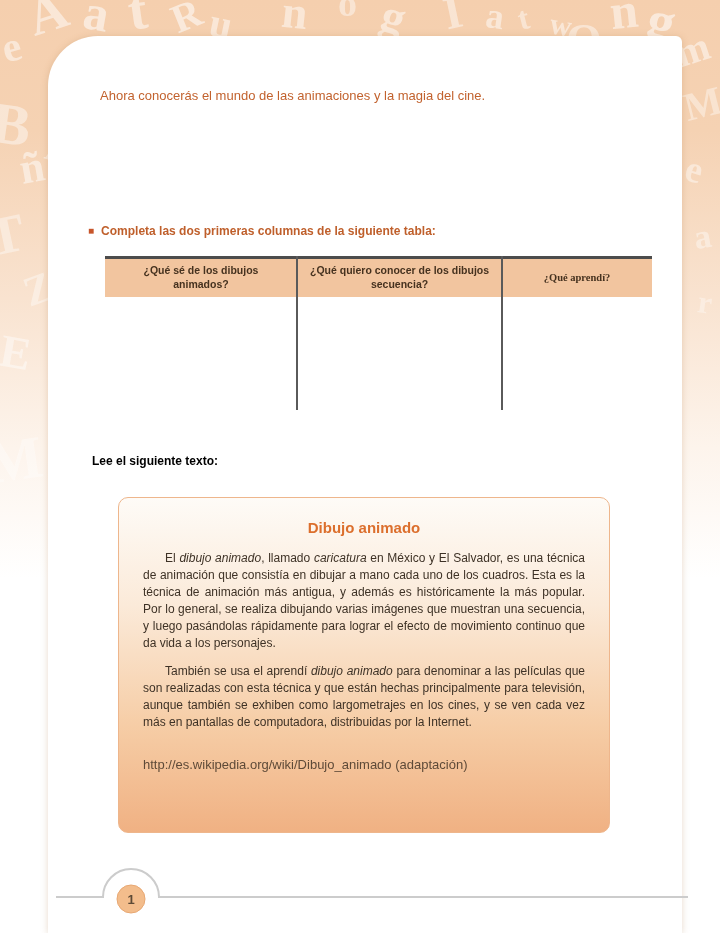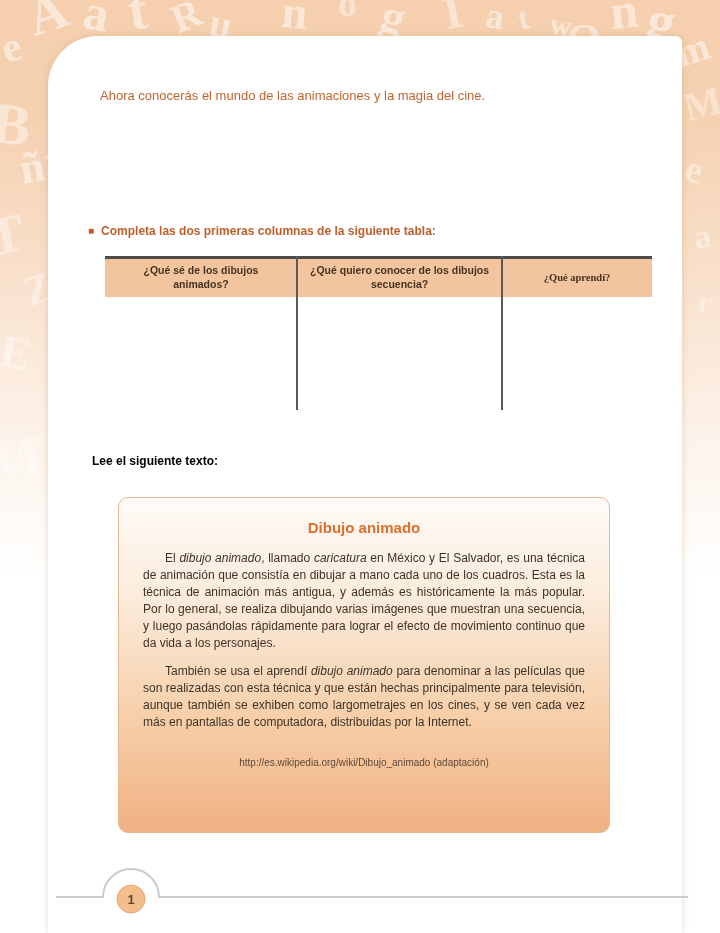--- a/index.html
+++ b/index.html
@@ -63,21 +63,21 @@
   }
   .box-title{
     text-align:center;color:#dc6f2d;font-weight:bold;font-size:15px;margin:2px 0 14px 0;
   }
   .box-p{
     margin:0 0 11px 0;color:#3e3226;font-size:12px;line-height:17px;
     text-align:justify;text-indent:22px;
   }
   .box-p .it{font-style:italic;}
   .box-source{
-    margin-top:26px;text-align:center;color:#5e4a38;font-size:10px;
+    margin-top:26px;text-align:left;color:#5e4a38;font-size:13px;
   }
   
   .footer-svg{position:absolute;left:0;top:811px;width:660px;height:90px;}
 </style>
 </head>
 <body>
 
 <div class="bg-letters">
     <span class="bg-letter" style="left: 28px; top: -14px; font-size: 54px; opacity: 0.5; transform: rotate(-18deg);">A</span>
     <span class="bg-letter" style="left: 84px; top: -12px; font-size: 50px; opacity: 0.55; transform: rotate(10deg);">a</span>

